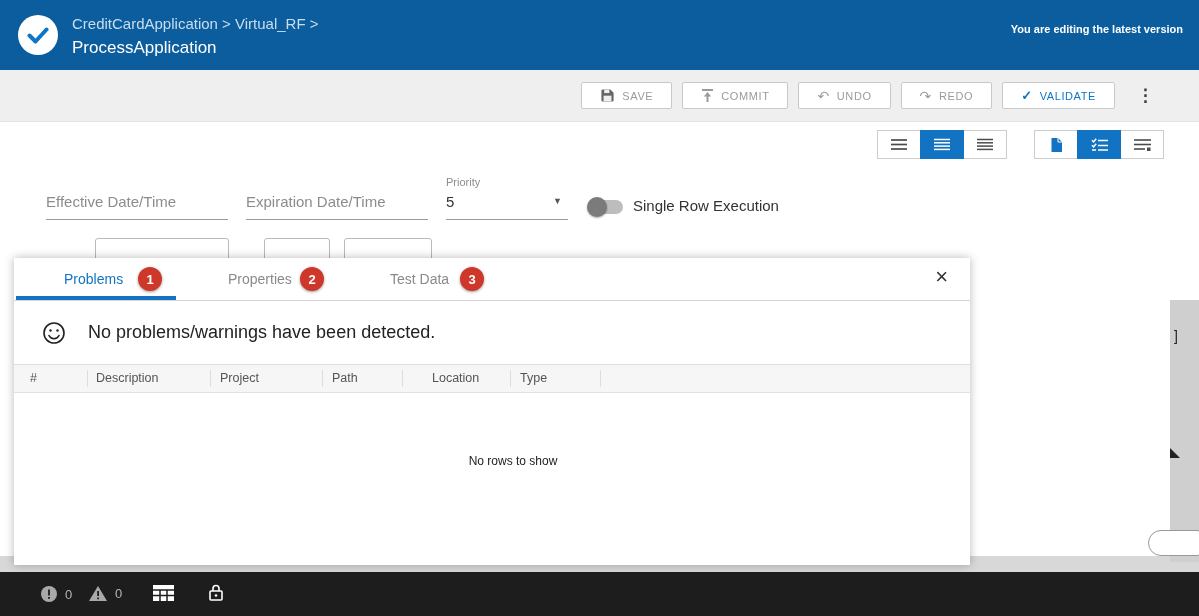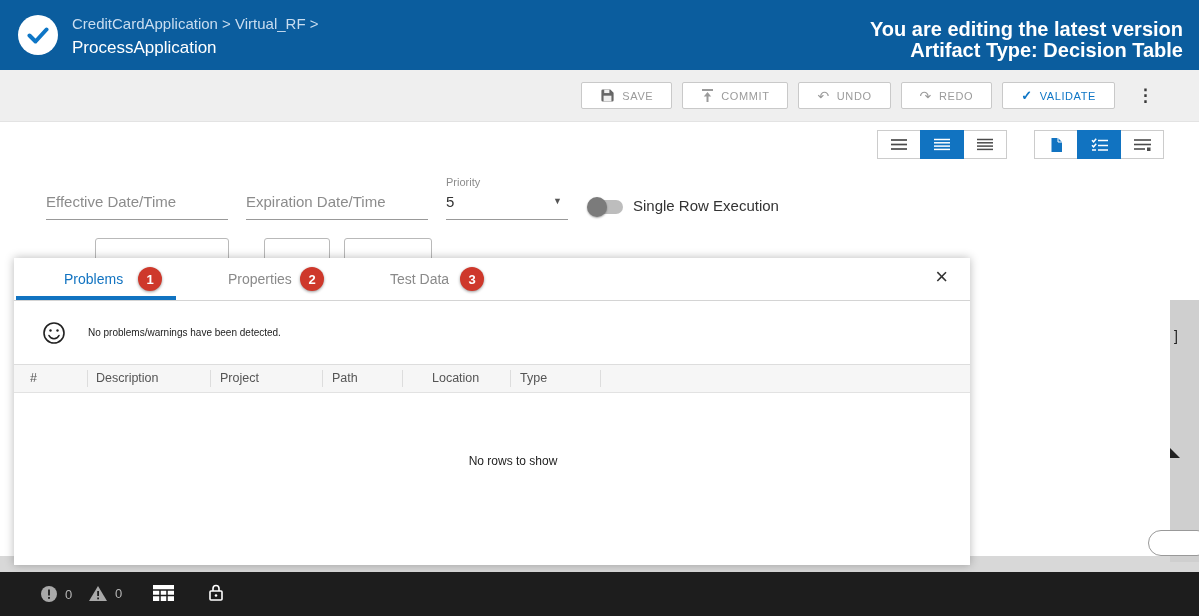--- a/index.html
+++ b/index.html
@@ -6,21 +6,21 @@
   #screen {position:relative; width:1199px; height:616px; background:#fff;
            font-family:"Liberation Sans", sans-serif; overflow:hidden;}
 
   
   .header {position:absolute; left:0; top:0; width:100%; height:70px; background:#0b5d9e;}
   .logo {position:absolute; left:18px; top:15px; width:40px; height:40px; border-radius:50%;
          background:#fff; display:flex; align-items:center; justify-content:center;}
   .breadcrumb {position:absolute; left:72px; top:15px; font-size:15px; color:#c9ddf0; cursor:pointer;}
   .title {position:absolute; left:72px; top:38px; font-size:17px; color:#fff;}
   .hdr-right {position:absolute; right:16px; top:19px; text-align:right; color:#fff;
-              font-size:20px; font-weight:bold; line-height:21px;}
+              font-size:11px; font-weight:bold; line-height:21px;}
 
   
   .toolbar {position:absolute; left:0; top:70px; width:100%; height:52px; background:#efefef;
             border-bottom:1px solid #e3e3e3; box-sizing:border-box;}
   .tb-buttons {position:absolute; right:84px; top:12px; display:flex; gap:10px;}
   .tb-btn {display:flex; align-items:center; gap:7px; height:27px; padding:0 18px; background:#fff;
            border:1px solid #c9c9c9; border-radius:2px; font-family:inherit; font-size:11px;
            letter-spacing:.6px; color:#9b9b9b; cursor:pointer;}
   .tb-btn .glyph {font-size:14px; line-height:1; color:#9b9b9b;}
   .tb-btn.validate {color:#0e76c6;}
@@ -78,21 +78,21 @@
   .t-testdata {left:376px;}
   .underline {position:absolute; left:2px; bottom:0; width:160px; height:4px; background:#1173c1;}
   .callout {position:absolute; top:9px; width:24px; height:24px; border-radius:50%; background:#ce382b;
             color:#fff; font-size:13px; font-weight:bold; display:flex; align-items:center;
             justify-content:center; box-shadow:0 1px 3px rgba(0,0,0,.4); z-index:2;}
   .co1 {left:124px;} .co2 {left:286px;} .co3 {left:446px;}
   .close-x {position:absolute; right:22px; top:6px; font-size:22px; color:#333; cursor:pointer;}
   .msg-row {position:absolute; left:0; top:43px; width:100%; height:64px; border-bottom:1px solid #ddd;
             display:flex; align-items:center; box-sizing:border-box;}
   .smiley {margin-left:28px; display:flex;}
-  .msg-text {margin-left:22px; font-size:10px; color:#222;}
+  .msg-text {margin-left:22px; font-size:18px; color:#222;}
   .grid-head {position:absolute; left:0; top:107px; width:100%; height:28px; background:#f6f6f6;
               border-bottom:1px solid #e2e2e2; box-sizing:border-box; font-size:12.5px; color:#555;}
   .gh-cell {position:absolute; top:6px; cursor:pointer;}
   .gc-num {left:16px;} .gc-desc {left:82px;} .gc-proj {left:206px;}
   .gc-path {left:318px;} .gc-loc {left:418px;} .gc-type {left:506px;}
   .sep {position:absolute; top:5px; width:1px; height:17px; background:#ddd;}
   .s1{left:73px;} .s2{left:196px;} .s3{left:308px;} .s4{left:388px;} .s5{left:496px;} .s6{left:586px;}
   .grid-body {position:absolute; left:0; top:128px; width:100%; height:172px;padding-left:42px;}
   .no-rows {position:absolute; left:0; width:100%; top:68px; text-align:center; font-size:12px; color:#222;}
 
@@ -115,21 +115,20 @@
   <div class="header">
     <div class="logo">
       <svg width="22" height="17" viewBox="0 0 22 17">
         <path d="M2.5 8.5 L8.5 14.5 L19.5 2.5" fill="none" stroke="#0e76c6" stroke-width="4" stroke-linecap="round" stroke-linejoin="round"></path>
       </svg>
     </div>
     <div class="breadcrumb">CreditCardApplication &gt; Virtual_RF &gt;</div>
     <div class="title">ProcessApplication</div>
     <div class="hdr-right">
       <div>You are editing the latest version</div>
-      <div>Artifact Type: Decision Table</div>
     </div>
   </div>
 
   <div class="toolbar">
     <div class="tb-buttons">
       <button class="tb-btn">
         <svg width="15" height="15" viewBox="0 0 16 16">
           <path d="M1.5 3 A1.5 1.5 0 0 1 3 1.5 H11 L14.5 5 V13 A1.5 1.5 0 0 1 13 14.5 H3 A1.5 1.5 0 0 1 1.5 13 Z" fill="#666"></path>
           <rect x="4.5" y="1.8" width="5.5" height="3.6" fill="#efefef"></rect>
           <rect x="3.8" y="8.2" width="8.4" height="6" fill="#efefef"></rect>

